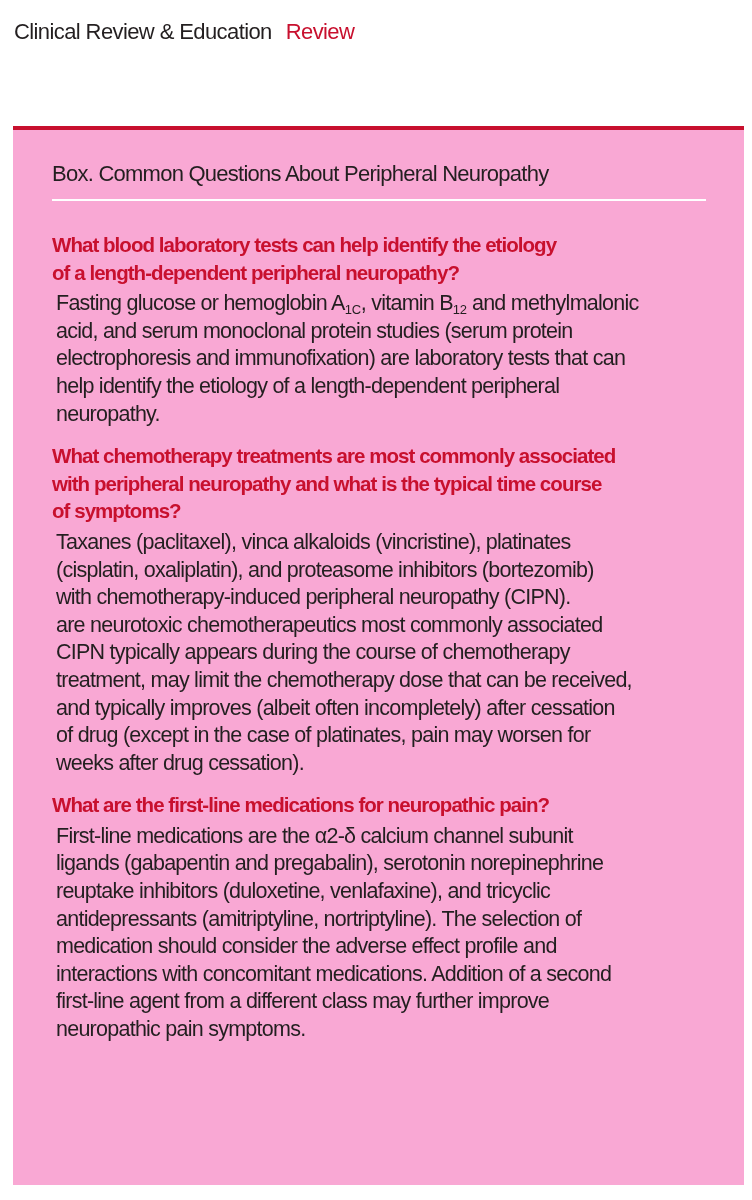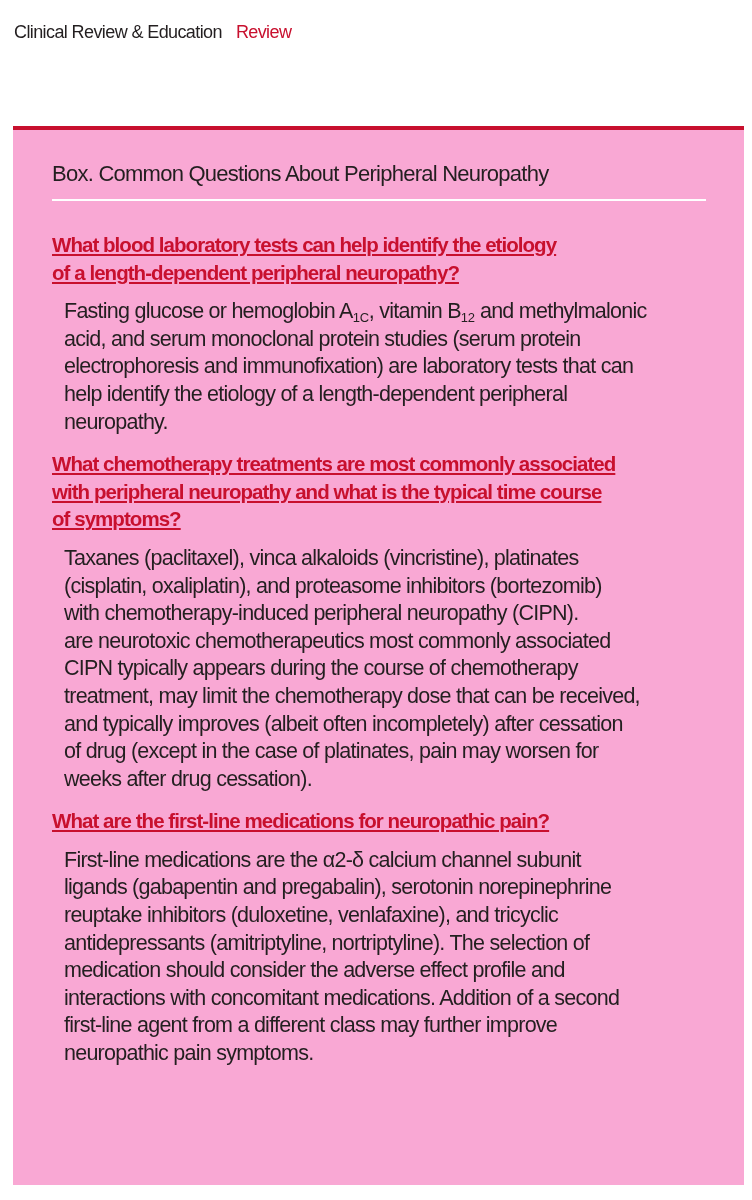--- a/index.html
+++ b/index.html
@@ -12,21 +12,21 @@
     height: 1200px;
     position: relative;
     overflow: hidden;
     font-family: "Liberation Sans", "DejaVu Sans", sans-serif;
     color: #231f20;
   }
   .running-head {
     position: absolute;
     left: 14px;
     top: 18px;
-    font-size: 18px;
+    font-size: 22px;
     line-height: 28px;
     letter-spacing: -0.6px;
     white-space: nowrap;
   }
   .running-head .section {
     color: #231f20;
   }
   .running-head .type {
     color: #c8102e;
     margin-left: 14px;
@@ -68,28 +68,27 @@
   .qa {
     margin: 0 0 14px 0;
   }
   .qa .q {
     color: #c8102e;
     font-weight: bold;
     font-size: 20.5px;
     line-height: 27.6px;
     letter-spacing: -0.95px;
     margin: 0;
-    text-decoration: underline;
   }
   .qa .a {
     color: #231f20;
     font-size: 21.5px;
     line-height: 27.6px;
     letter-spacing: -0.75px;
-    margin: 12px;
+    margin: 4px;
   }
   .line {
     display: block;
     white-space: nowrap;
   }
   sub {
     font-size: 13px;
     line-height: 0;
     vertical-align: -4px;
     letter-spacing: -0.3px;

